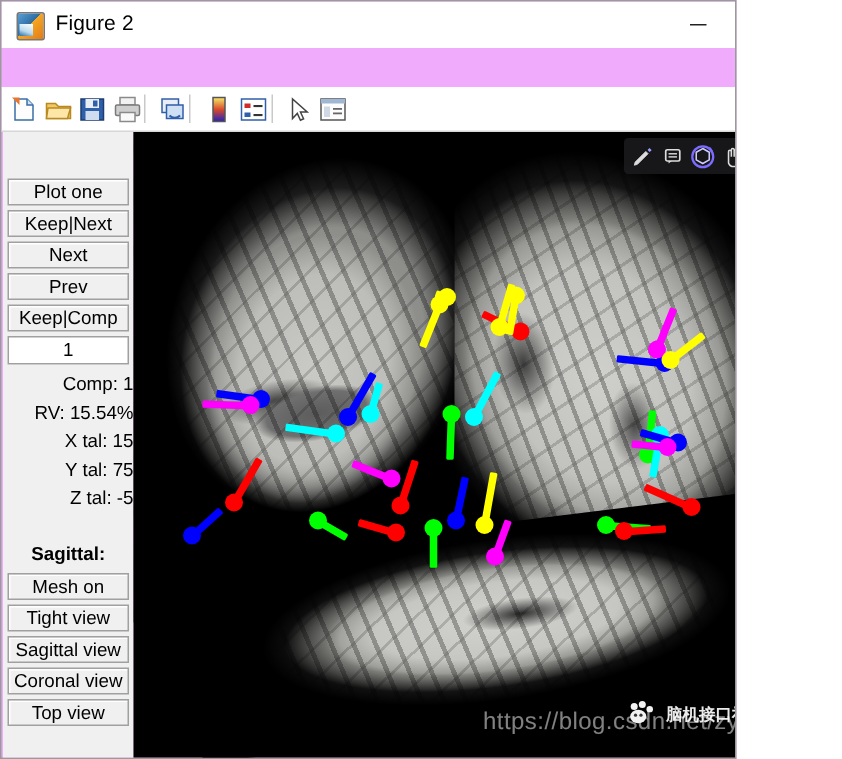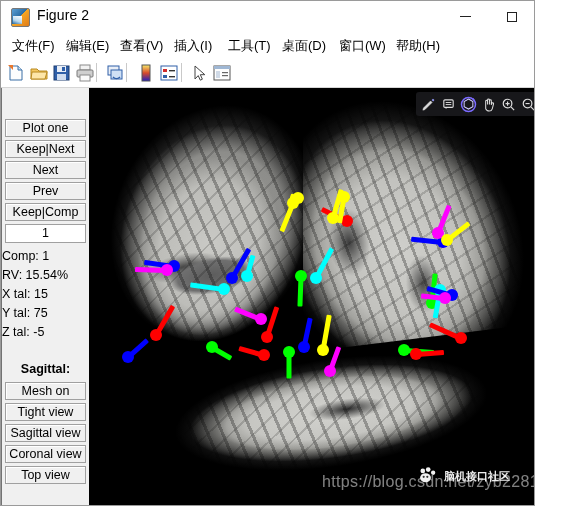--- a/index.html
+++ b/index.html
@@ -2,22 +2,22 @@
 <html><head>
 <meta charset="utf-8">
 <style>
   html,body{margin:0;padding:0;}
   body{
     width:561px;height:506px;
     font-family:"Liberation Sans","DejaVu Sans",sans-serif;
     background:#ffffff;overflow:hidden;
     -webkit-font-smoothing:antialiased;
   }
-  #app{position:relative;width:535px;height:506px;box-sizing:border-box;
-       border:1px solid #9a9a9a;background:#737373;overflow:hidden;}
+  #app{position:relative;width:491px;height:506px;box-sizing:border-box;
+       border:1px solid #9a9a9a;background:#f0abfc;overflow:hidden;}
 
   
   .titlebar{position:absolute;left:0;top:0;width:559px;height:31px;background:#ffffff;}
   .title-icon{position:absolute;left:10px;top:7px;width:17px;height:17px;
     background:linear-gradient(135deg,#5a9fd4 0%,#2b6ca3 45%,#f5a623 46%,#e07b18 100%);
     border:1px solid #777;border-radius:2px;overflow:hidden;}
   .title-icon:after{content:"";position:absolute;left:1px;top:7px;width:9px;height:8px;
     background:linear-gradient(200deg,#ffffff 0%,#b8d8ee 60%,#2b6ca3 100%);}
   .title-text{position:absolute;left:36px;top:6px;font-size:14px;color:#000;letter-spacing:0.1px;}
   .winbtn{position:absolute;top:0;width:45px;height:31px;cursor:default;}
@@ -45,21 +45,21 @@
   .sb-title{position:absolute;left:0;width:87px;text-align:center;font-size:12.5px;
             font-weight:bold;color:#000;}
   .sb-btn{position:absolute;left:3px;width:81px;height:18px;
           background:#f0f0f0;border:1px solid #a0a0a0;box-sizing:border-box;
           font-size:12.5px;color:#000;text-align:center;line-height:16px;cursor:default;
           box-shadow: inset 1px 1px 0 #ffffff;}
   .sb-btn.bold{font-weight:bold;}
   .sb-edit{position:absolute;left:3px;width:81px;height:19px;background:#ffffff;
            border:1px solid #a0a0a0;box-sizing:border-box;font-size:12.5px;color:#000;
            text-align:center;line-height:17px;}
-  .sb-label{position:absolute;left:0;width:87px;text-align:left;font-size:12.5px;color:#000;}
+  .sb-label{position:absolute;left:0;width:87px;text-align:right;font-size:12.5px;color:#000;}
 
   
   .figure{position:absolute;left:88px;top:87px;width:471px;height:418px;background:#000;overflow:hidden;}
 
   
   .slice{position:absolute;}
 
   
   .sag{left:0px;top:-3px;width:232px;height:330px;
        background:
@@ -140,31 +140,20 @@
     <div class="winbtn" id="btn-max">
       <span>
           <i class="glyph-max"></i>
         </span>
     </div>
     <div class="winbtn" id="btn-close">
       <span>✕</span>
     </div>
   </div>
 
-  <div class="menubar">
-    <div class="menu-item" style="left:8px">文件(F)</div>
-    <div class="menu-item" style="left:62px">编辑(E)</div>
-    <div class="menu-item" style="left:116px">查看(V)</div>
-    <div class="menu-item" style="left:170px">插入(I)</div>
-    <div class="menu-item" style="left:224px">工具(T)</div>
-    <div class="menu-item" style="left:278px">桌面(D)</div>
-    <div class="menu-item" style="left:335px">窗口(W)</div>
-    <div class="menu-item" style="left:392px">帮助(H)</div>
-    <div class="menu-arrow">↘</div>
-  </div>
 
   <div class="toolbar">
 
     <div class="tb" style="left:5px">
       <svg width="20" height="20" viewBox="0 0 20 20">
         <path d="M4 3h8l4 4v10H4z" fill="#fdfdfd" stroke="#3a6ea5" stroke-width="1"></path>
         <path d="M12 3v4h4" fill="#cfe3f5" stroke="#3a6ea5" stroke-width="1"></path>
         <path d="M2 2l5 0 0 5z" fill="#e8762c"></path>
       </svg>
     </div>

